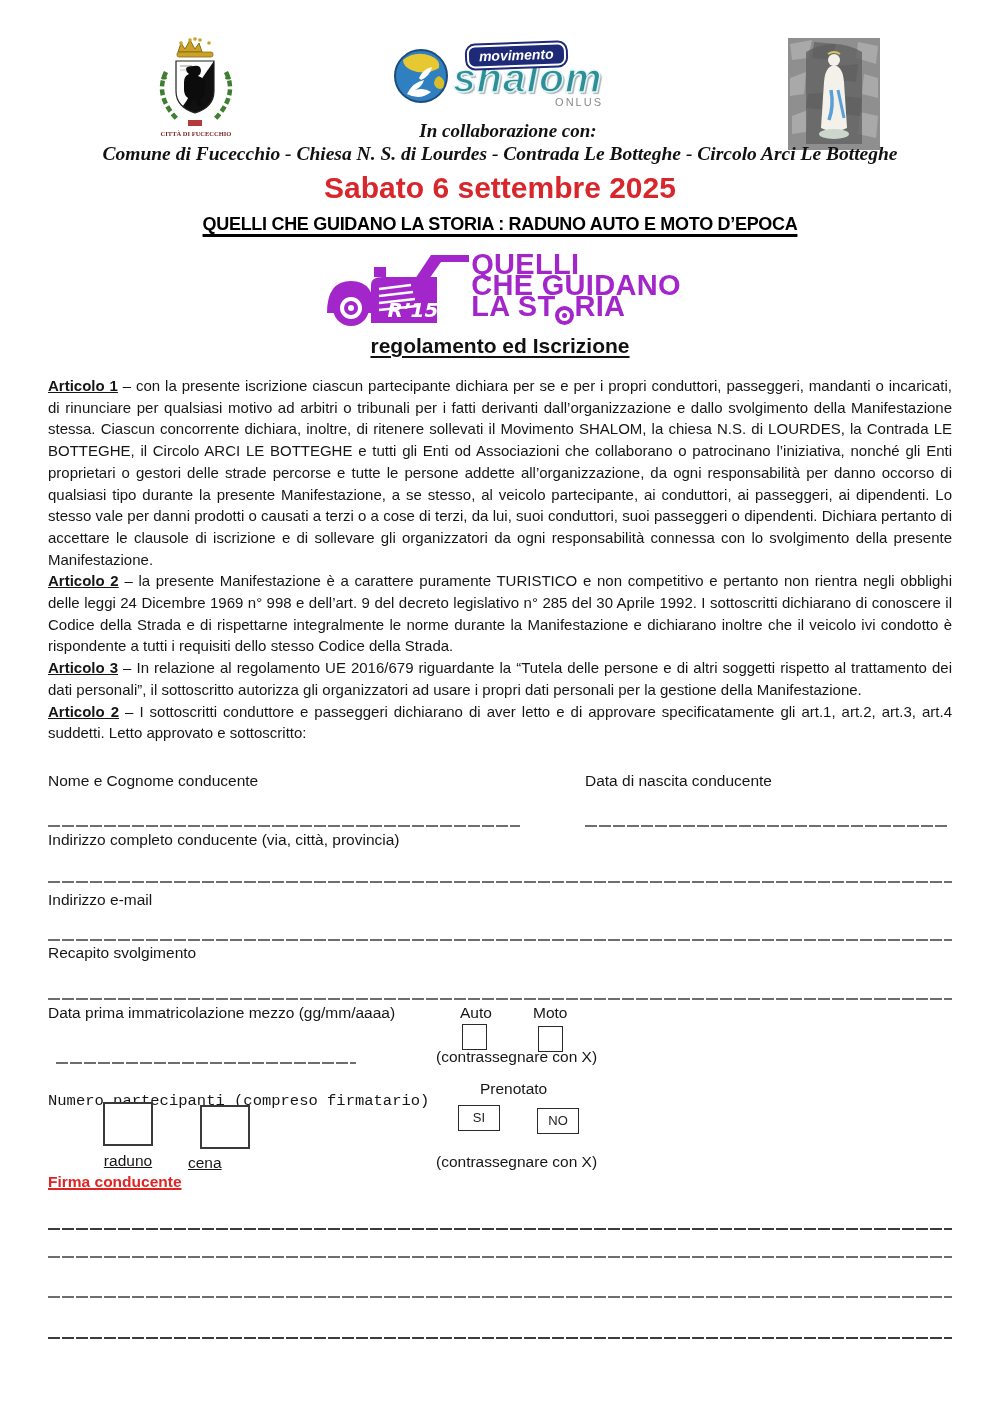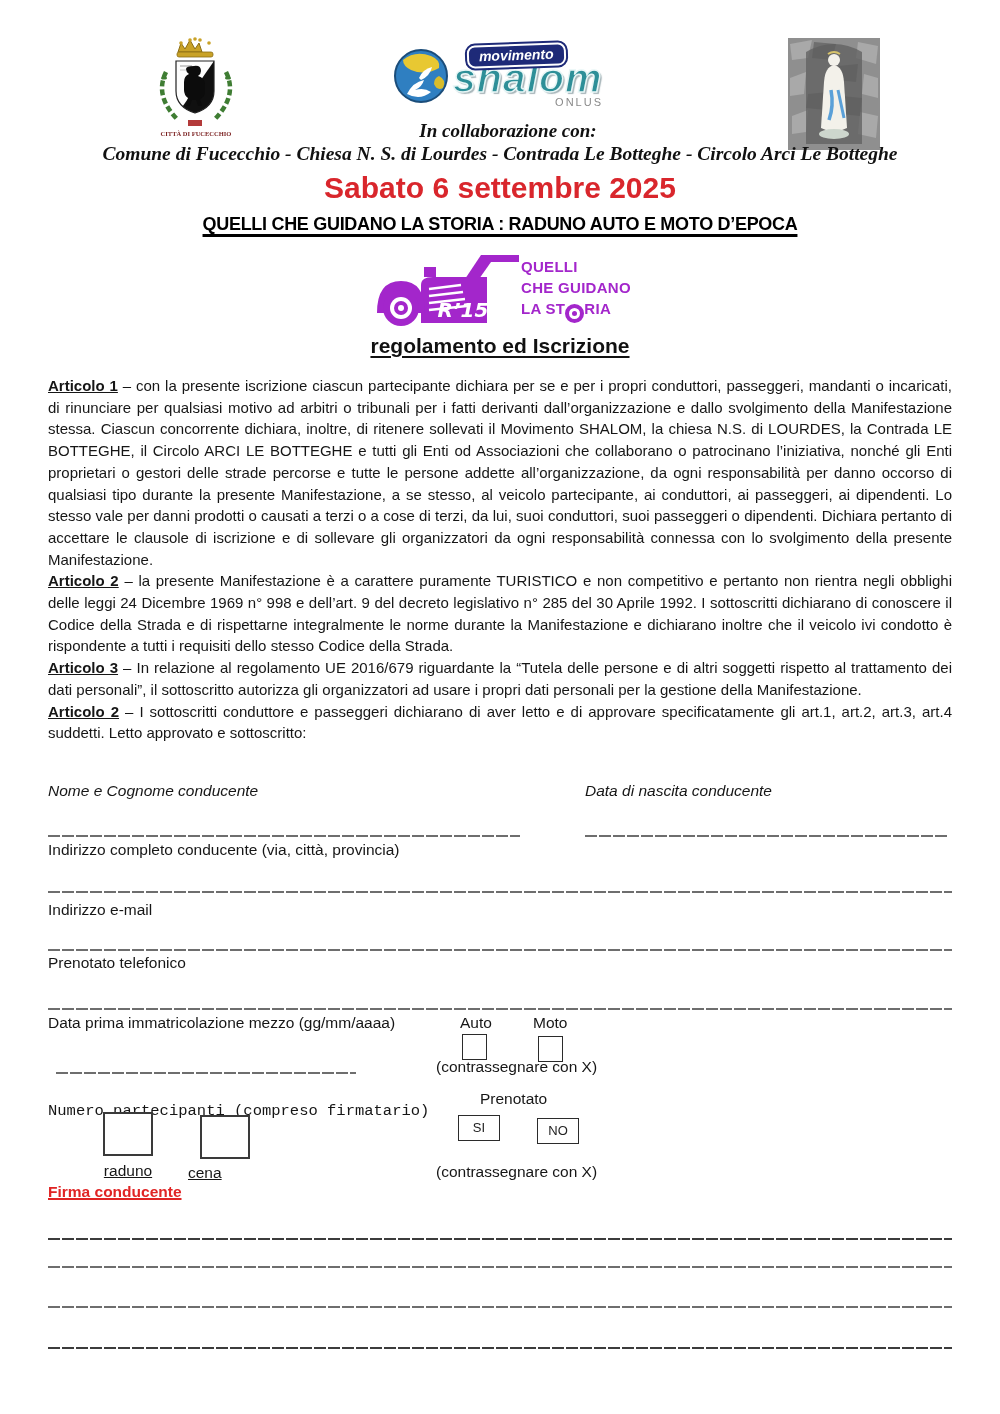--- a/index.html
+++ b/index.html
@@ -24,34 +24,34 @@
   .collab-intro { position:absolute; left:16px; right:0; top:84px; text-align:center;
       font-family:"Liberation Serif", serif; font-style:italic; font-weight:bold; font-size:19px; color:#111; }
   .collab-line { position:absolute; left:-20px; right:-20px; top:107px; text-align:center;
       font-family:"Liberation Serif", serif; font-style:italic; font-weight:bold; font-size:19.5px; color:#111; }
 
   
   .date-title { margin-top:6px; text-align:center; font-size:30px; font-weight:bold; color:#d9262c; line-height:36px;}
   .main-title { margin-top:2px; text-align:center; font-size:18px; font-weight:bold; color:#000000;
       letter-spacing:-0.3px; line-height:32px; text-decoration:underline; text-decoration-thickness:2.5px; text-underline-offset:4px;}
   .event-logo { margin-top:12px; height:74px; display:flex; justify-content:center; align-items:center; gap:2px; }
-  .logo-text { color:#a326cb; font-weight:bold; font-size:15px; line-height:21px; letter-spacing:0.3px; }
+  .logo-text { color:#a326cb; font-weight:bold; font-size:29px; line-height:21px; letter-spacing:0.3px; }
   .wheel-o { display:inline-flex; align-items:center; justify-content:center; width:19px; height:19px;
       border:4px solid #a326cb; border-radius:50%; vertical-align:-2px; }
   .wheel-hub { width:5px; height:5px; background:#a326cb; border-radius:50%; }
   .section-title { margin-top:8px; text-align:center; font-size:21px; font-weight:bold; color:#111;
       text-decoration:underline; text-decoration-thickness:2px; text-underline-offset:3px;}
 
   
   .articles { margin-top:17px; text-align:justify; font-size:15px; line-height:21.7px; color:#161616; }
   .art-label { font-weight:bold; text-decoration:underline; }
 
   
   .flabel { font-size:15.5px; color:#161616; }
-  .row-2col { display:flex; margin-top:38px;font-style:italic; }
+  .row-2col { display:flex; margin-top:28px; }
   .row-2col .left { width:537px; }
   .lines-2col { display:flex; margin-top:35px; }
   .uline { height:2px; background:repeating-linear-gradient(90deg,#6e6e6e 0 12px, transparent 12px 14px); }
   .uline.dark { background:repeating-linear-gradient(90deg,#3c3c3c 0 12px, transparent 12px 14px); }
   .l-nome { width:472px; }
   .gap-lines { width:65px; }
   .l-nascita { width:363px; }
   .full { width:100%; }
   .mt-indirizzo { margin-top:4px; } .mt-line-indirizzo { margin-top:32px; }
   .mt-email { margin-top:8px; }    .mt-line-email { margin-top:30px; }
@@ -221,21 +221,21 @@
     <div class="gap-lines"></div>
     <div class="uline l-nascita"></div>
   </div>
 
   <div class="flabel mt-indirizzo">Indirizzo completo conducente (via, città, provincia)</div>
   <div class="uline full mt-line-indirizzo"></div>
 
   <div class="flabel mt-email">Indirizzo e-mail</div>
   <div class="uline full mt-line-email"></div>
 
-  <div class="flabel mt-tel">Prenotato telefonico</div>
+  <div class="flabel mt-tel">Recapito svolgimento</div>
   <div class="uline full mt-line-tel"></div>
 
   <div class="cluster immat">
     <div class="lab flabel">Data prima immatricolazione mezzo (gg/mm/aaaa)</div>
     <div class="lab-auto flabel">Auto</div>
     <div class="lab-moto flabel">Moto</div>
     <div class="cb cb-auto"></div>
     <div class="cb cb-moto"></div>
     <div class="contrassegnare-1 flabel">(contrassegnare con X)</div>
     <div class="uline shortline"></div>

